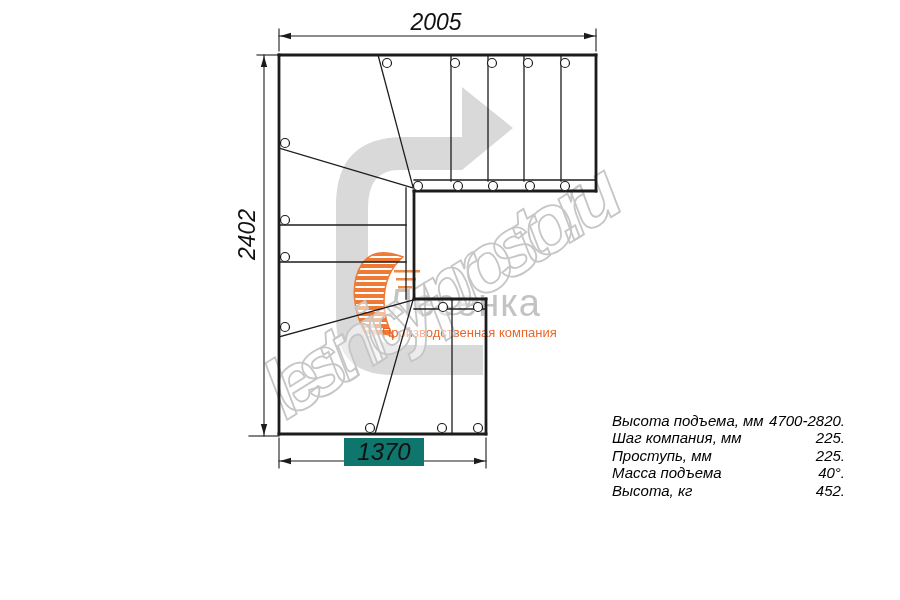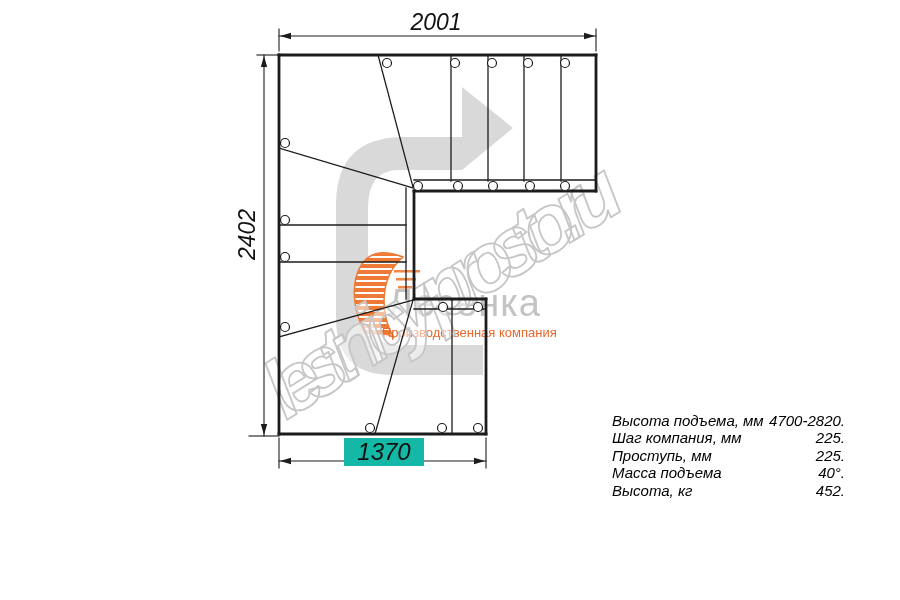--- a/index.html
+++ b/index.html
@@ -3,21 +3,21 @@
 <meta charset="utf-8">
 <style>
   html,body{margin:0;padding:0;background:#fff;}
   #page{position:relative;width:900px;height:600px;background:#ffffff;overflow:hidden;
         font-family:"Liberation Sans",sans-serif;}
   #plan{position:absolute;left:0;top:0;}
   .dim-label{position:absolute;color:#111;font-style:italic;font-size:23px;
              text-align:center;white-space:nowrap;z-index:5;}
   #dim-top{left:392px;top:9px;width:88px;}
   #dim-left{left:197px;top:221px;width:100px;transform:rotate(-90deg);}
-  #dim-bottom{left:344px;top:438px;width:80px;background:#14b8a6;font-size:24px;}
+  #dim-bottom{left:344px;top:438px;width:80px;background:#0f766e;font-size:24px;}
   #specs{position:absolute;left:612px;top:412px;width:233px;z-index:5;
          color:#000;font-style:italic;font-size:15px;line-height:17.4px;}
   .spec-row{display:flex;justify-content:space-between;align-items:center;}
   .spec-label{text-align:left;white-space:nowrap;}
   .spec-value{text-align:right;white-space:nowrap;}
 </style>
 </head>
 <body>
 
 <div id="page">
@@ -107,21 +107,21 @@
         <circle cx="285" cy="257" r="4.5" fill="#ffffff" stroke="#1c1c1c" stroke-width="1.2"></circle>
         <circle cx="285" cy="327" r="4.5" fill="#ffffff" stroke="#1c1c1c" stroke-width="1.2"></circle>
         <circle cx="443" cy="307" r="4.5" fill="#ffffff" stroke="#1c1c1c" stroke-width="1.2"></circle>
         <circle cx="478" cy="307" r="4.5" fill="#ffffff" stroke="#1c1c1c" stroke-width="1.2"></circle>
         <circle cx="370" cy="428" r="4.5" fill="#ffffff" stroke="#1c1c1c" stroke-width="1.2"></circle>
         <circle cx="442" cy="428" r="4.5" fill="#ffffff" stroke="#1c1c1c" stroke-width="1.2"></circle>
         <circle cx="478" cy="428" r="4.5" fill="#ffffff" stroke="#1c1c1c" stroke-width="1.2"></circle>
       </g>
   </svg>
 
-  <div id="dim-top" class="dim-label">2001</div>
+  <div id="dim-top" class="dim-label">2005</div>
   <div id="dim-left" class="dim-label">2402</div>
   <div id="dim-bottom" class="dim-label">1370</div>
 
   <div id="specs">
       <div class="spec-row">
         <span class="spec-label">Высота подъема, мм</span>
         <span class="spec-value">4700-2820.</span>
       </div>
       <div class="spec-row">
         <span class="spec-label">Шаг компания, мм</span>

